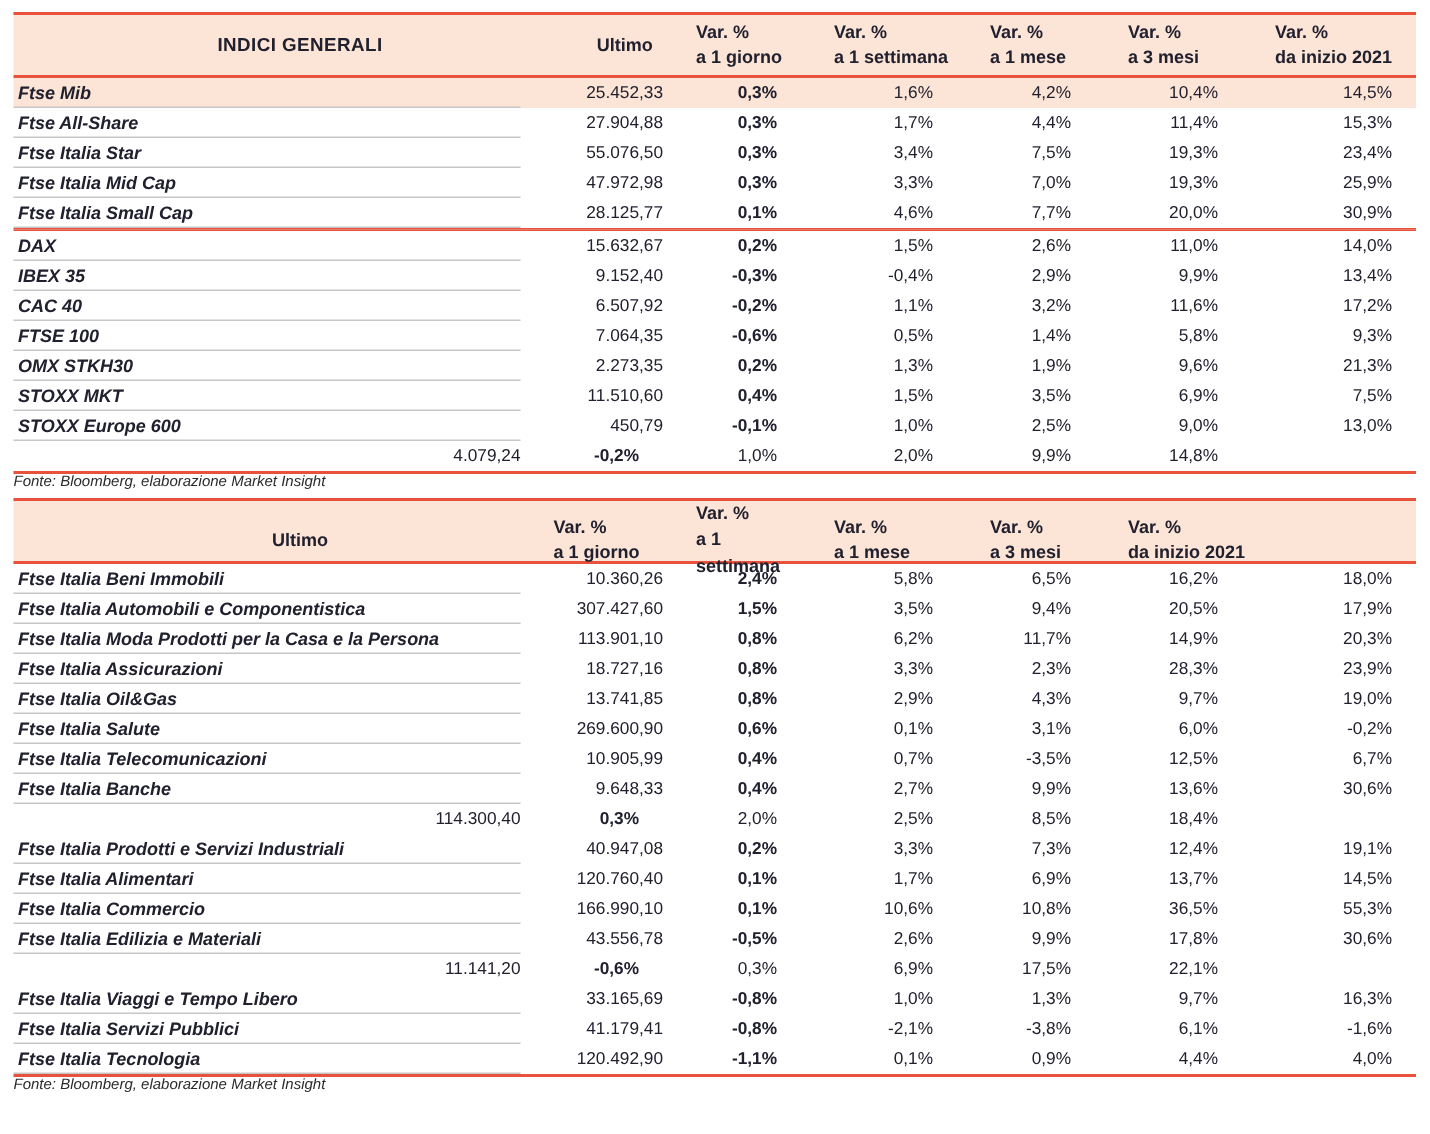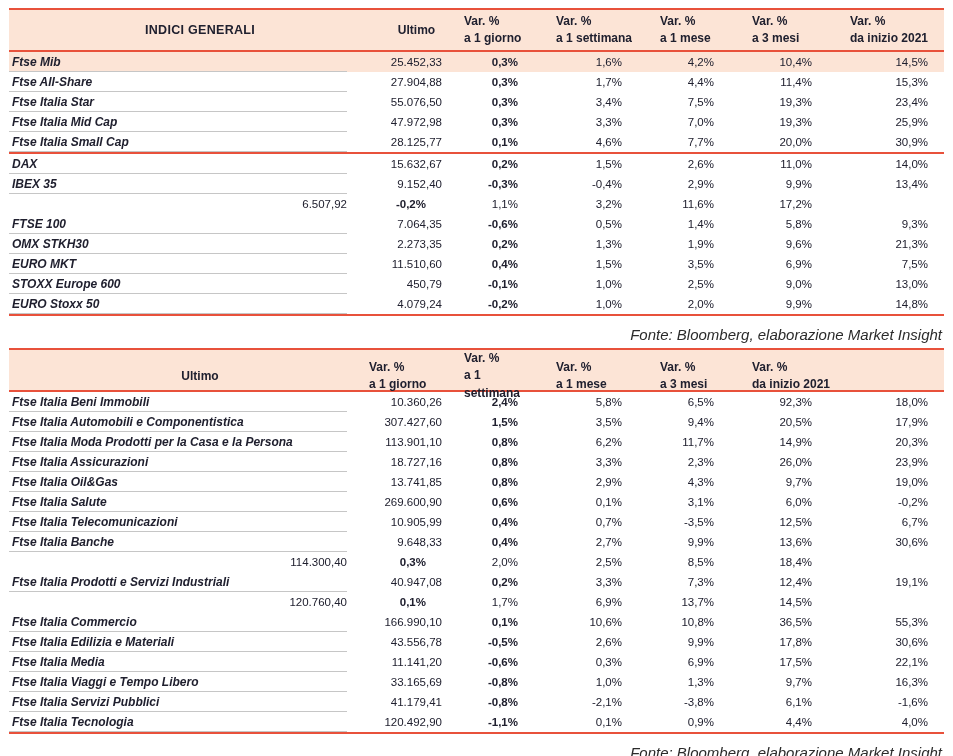--- a/index.html
+++ b/index.html
@@ -53,25 +53,25 @@
   .cell.var    { text-align: right; padding-right: 16px; }
   .cell.var.bold { font-weight: bold; }
 
   .divider {
     height: 2px;
     border-top: 1.5px solid var(--accent, #e8513b);
     border-bottom: 1.5px solid var(--accent, #e8513b);
   }
 
   .source {
-    text-align: right;
+    text-align: left;
     font-style: italic;
-    font-size: 15px;
+    font-size: 10px;
     color: #2b2b2b;
-    padding: 10px 2px 4px 0;
+    padding: 0 2px 4px 0;
     line-height: 1.2;
   }
 </style>
 </head>
 <body>
 
 <div class="page">
   <div id="tables-root">
       <div class="market-table">
         <div class="thead">
@@ -156,20 +156,21 @@
         <div class="row">
           <div class="cell name">IBEX 35</div>
           <div class="cell ultimo">9.152,40</div>
           <div class="cell var bold">-0,3%</div>
           <div class="cell var">-0,4%</div>
           <div class="cell var">2,9%</div>
           <div class="cell var">9,9%</div>
           <div class="cell var">13,4%</div>
         </div>
         <div class="row">
+          <div class="cell name">CAC 40</div>
           <div class="cell ultimo">6.507,92</div>
           <div class="cell var bold">-0,2%</div>
           <div class="cell var">1,1%</div>
           <div class="cell var">3,2%</div>
           <div class="cell var">11,6%</div>
           <div class="cell var">17,2%</div>
         </div>
         <div class="row">
           <div class="cell name">FTSE 100</div>
           <div class="cell ultimo">7.064,35</div>
@@ -182,39 +183,38 @@
         <div class="row">
           <div class="cell name">OMX STKH30</div>
           <div class="cell ultimo">2.273,35</div>
           <div class="cell var bold">0,2%</div>
           <div class="cell var">1,3%</div>
           <div class="cell var">1,9%</div>
           <div class="cell var">9,6%</div>
           <div class="cell var">21,3%</div>
         </div>
         <div class="row">
-          <div class="cell name">EURO MKT</div>
+          <div class="cell name">STOXX MKT</div>
           <div class="cell ultimo">11.510,60</div>
           <div class="cell var bold">0,4%</div>
           <div class="cell var">1,5%</div>
           <div class="cell var">3,5%</div>
           <div class="cell var">6,9%</div>
           <div class="cell var">7,5%</div>
         </div>
         <div class="row">
           <div class="cell name">STOXX Europe 600</div>
           <div class="cell ultimo">450,79</div>
           <div class="cell var bold">-0,1%</div>
           <div class="cell var">1,0%</div>
           <div class="cell var">2,5%</div>
           <div class="cell var">9,0%</div>
           <div class="cell var">13,0%</div>
         </div>
         <div class="row">
-          <div class="cell name">EURO Stoxx 50</div>
           <div class="cell ultimo">4.079,24</div>
           <div class="cell var bold">-0,2%</div>
           <div class="cell var">1,0%</div>
           <div class="cell var">2,0%</div>
           <div class="cell var">9,9%</div>
           <div class="cell var">14,8%</div>
         </div>
       </div>
       <div class="source">Fonte: Bloomberg, elaborazione Market Insight</div>
       <div class="market-table">
@@ -240,21 +240,21 @@
             <div class="h-line1">Var. %</div>
             <div class="h-line2">da inizio 2021</div>
           </div>
         </div>
         <div class="row">
           <div class="cell name">Ftse Italia Beni Immobili</div>
           <div class="cell ultimo">10.360,26</div>
           <div class="cell var bold">2,4%</div>
           <div class="cell var">5,8%</div>
           <div class="cell var">6,5%</div>
-          <div class="cell var">92,3%</div>
+          <div class="cell var">16,2%</div>
           <div class="cell var">18,0%</div>
         </div>
         <div class="row">
           <div class="cell name">Ftse Italia Automobili e Componentistica</div>
           <div class="cell ultimo">307.427,60</div>
           <div class="cell var bold">1,5%</div>
           <div class="cell var">3,5%</div>
           <div class="cell var">9,4%</div>
           <div class="cell var">20,5%</div>
           <div class="cell var">17,9%</div>
@@ -267,21 +267,21 @@
           <div class="cell var">11,7%</div>
           <div class="cell var">14,9%</div>
           <div class="cell var">20,3%</div>
         </div>
         <div class="row">
           <div class="cell name">Ftse Italia Assicurazioni</div>
           <div class="cell ultimo">18.727,16</div>
           <div class="cell var bold">0,8%</div>
           <div class="cell var">3,3%</div>
           <div class="cell var">2,3%</div>
-          <div class="cell var">26,0%</div>
+          <div class="cell var">28,3%</div>
           <div class="cell var">23,9%</div>
         </div>
         <div class="row">
           <div class="cell name">Ftse Italia Oil&amp;Gas</div>
           <div class="cell ultimo">13.741,85</div>
           <div class="cell var bold">0,8%</div>
           <div class="cell var">2,9%</div>
           <div class="cell var">4,3%</div>
           <div class="cell var">9,7%</div>
           <div class="cell var">19,0%</div>
@@ -324,20 +324,21 @@
         <div class="row">
           <div class="cell name">Ftse Italia Prodotti e Servizi Industriali</div>
           <div class="cell ultimo">40.947,08</div>
           <div class="cell var bold">0,2%</div>
           <div class="cell var">3,3%</div>
           <div class="cell var">7,3%</div>
           <div class="cell var">12,4%</div>
           <div class="cell var">19,1%</div>
         </div>
         <div class="row">
+          <div class="cell name">Ftse Italia Alimentari</div>
           <div class="cell ultimo">120.760,40</div>
           <div class="cell var bold">0,1%</div>
           <div class="cell var">1,7%</div>
           <div class="cell var">6,9%</div>
           <div class="cell var">13,7%</div>
           <div class="cell var">14,5%</div>
         </div>
         <div class="row">
           <div class="cell name">Ftse Italia Commercio</div>
           <div class="cell ultimo">166.990,10</div>
@@ -350,21 +351,20 @@
         <div class="row">
           <div class="cell name">Ftse Italia Edilizia e Materiali</div>
           <div class="cell ultimo">43.556,78</div>
           <div class="cell var bold">-0,5%</div>
           <div class="cell var">2,6%</div>
           <div class="cell var">9,9%</div>
           <div class="cell var">17,8%</div>
           <div class="cell var">30,6%</div>
         </div>
         <div class="row">
-          <div class="cell name">Ftse Italia Media</div>
           <div class="cell ultimo">11.141,20</div>
           <div class="cell var bold">-0,6%</div>
           <div class="cell var">0,3%</div>
           <div class="cell var">6,9%</div>
           <div class="cell var">17,5%</div>
           <div class="cell var">22,1%</div>
         </div>
         <div class="row">
           <div class="cell name">Ftse Italia Viaggi e Tempo Libero</div>
           <div class="cell ultimo">33.165,69</div>

